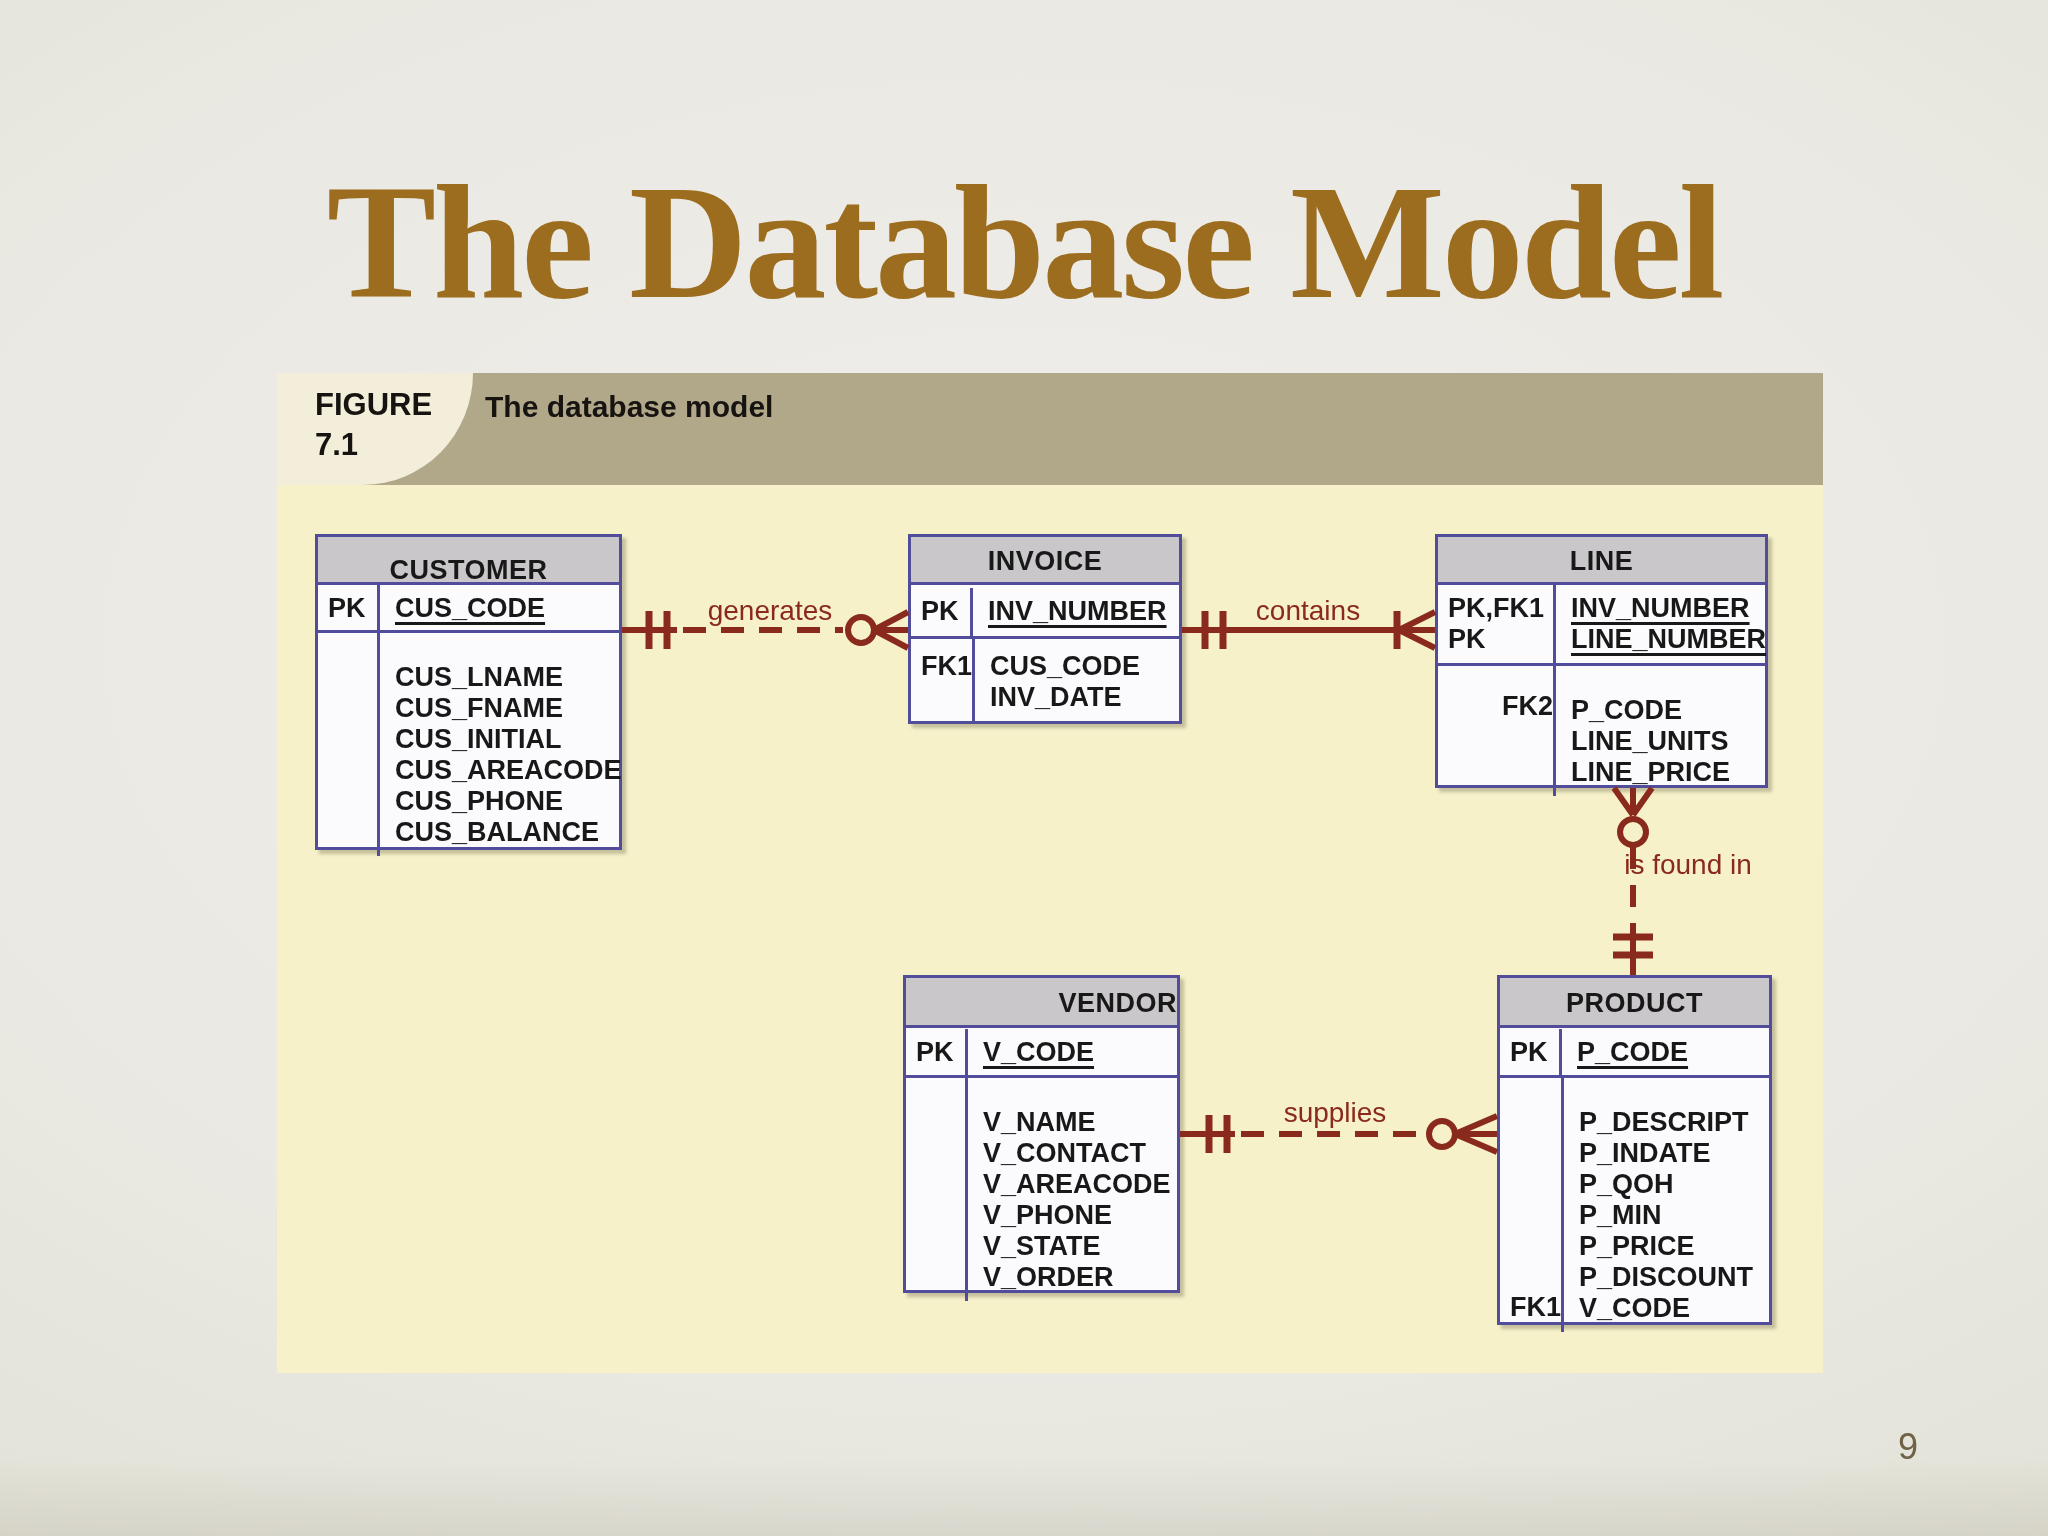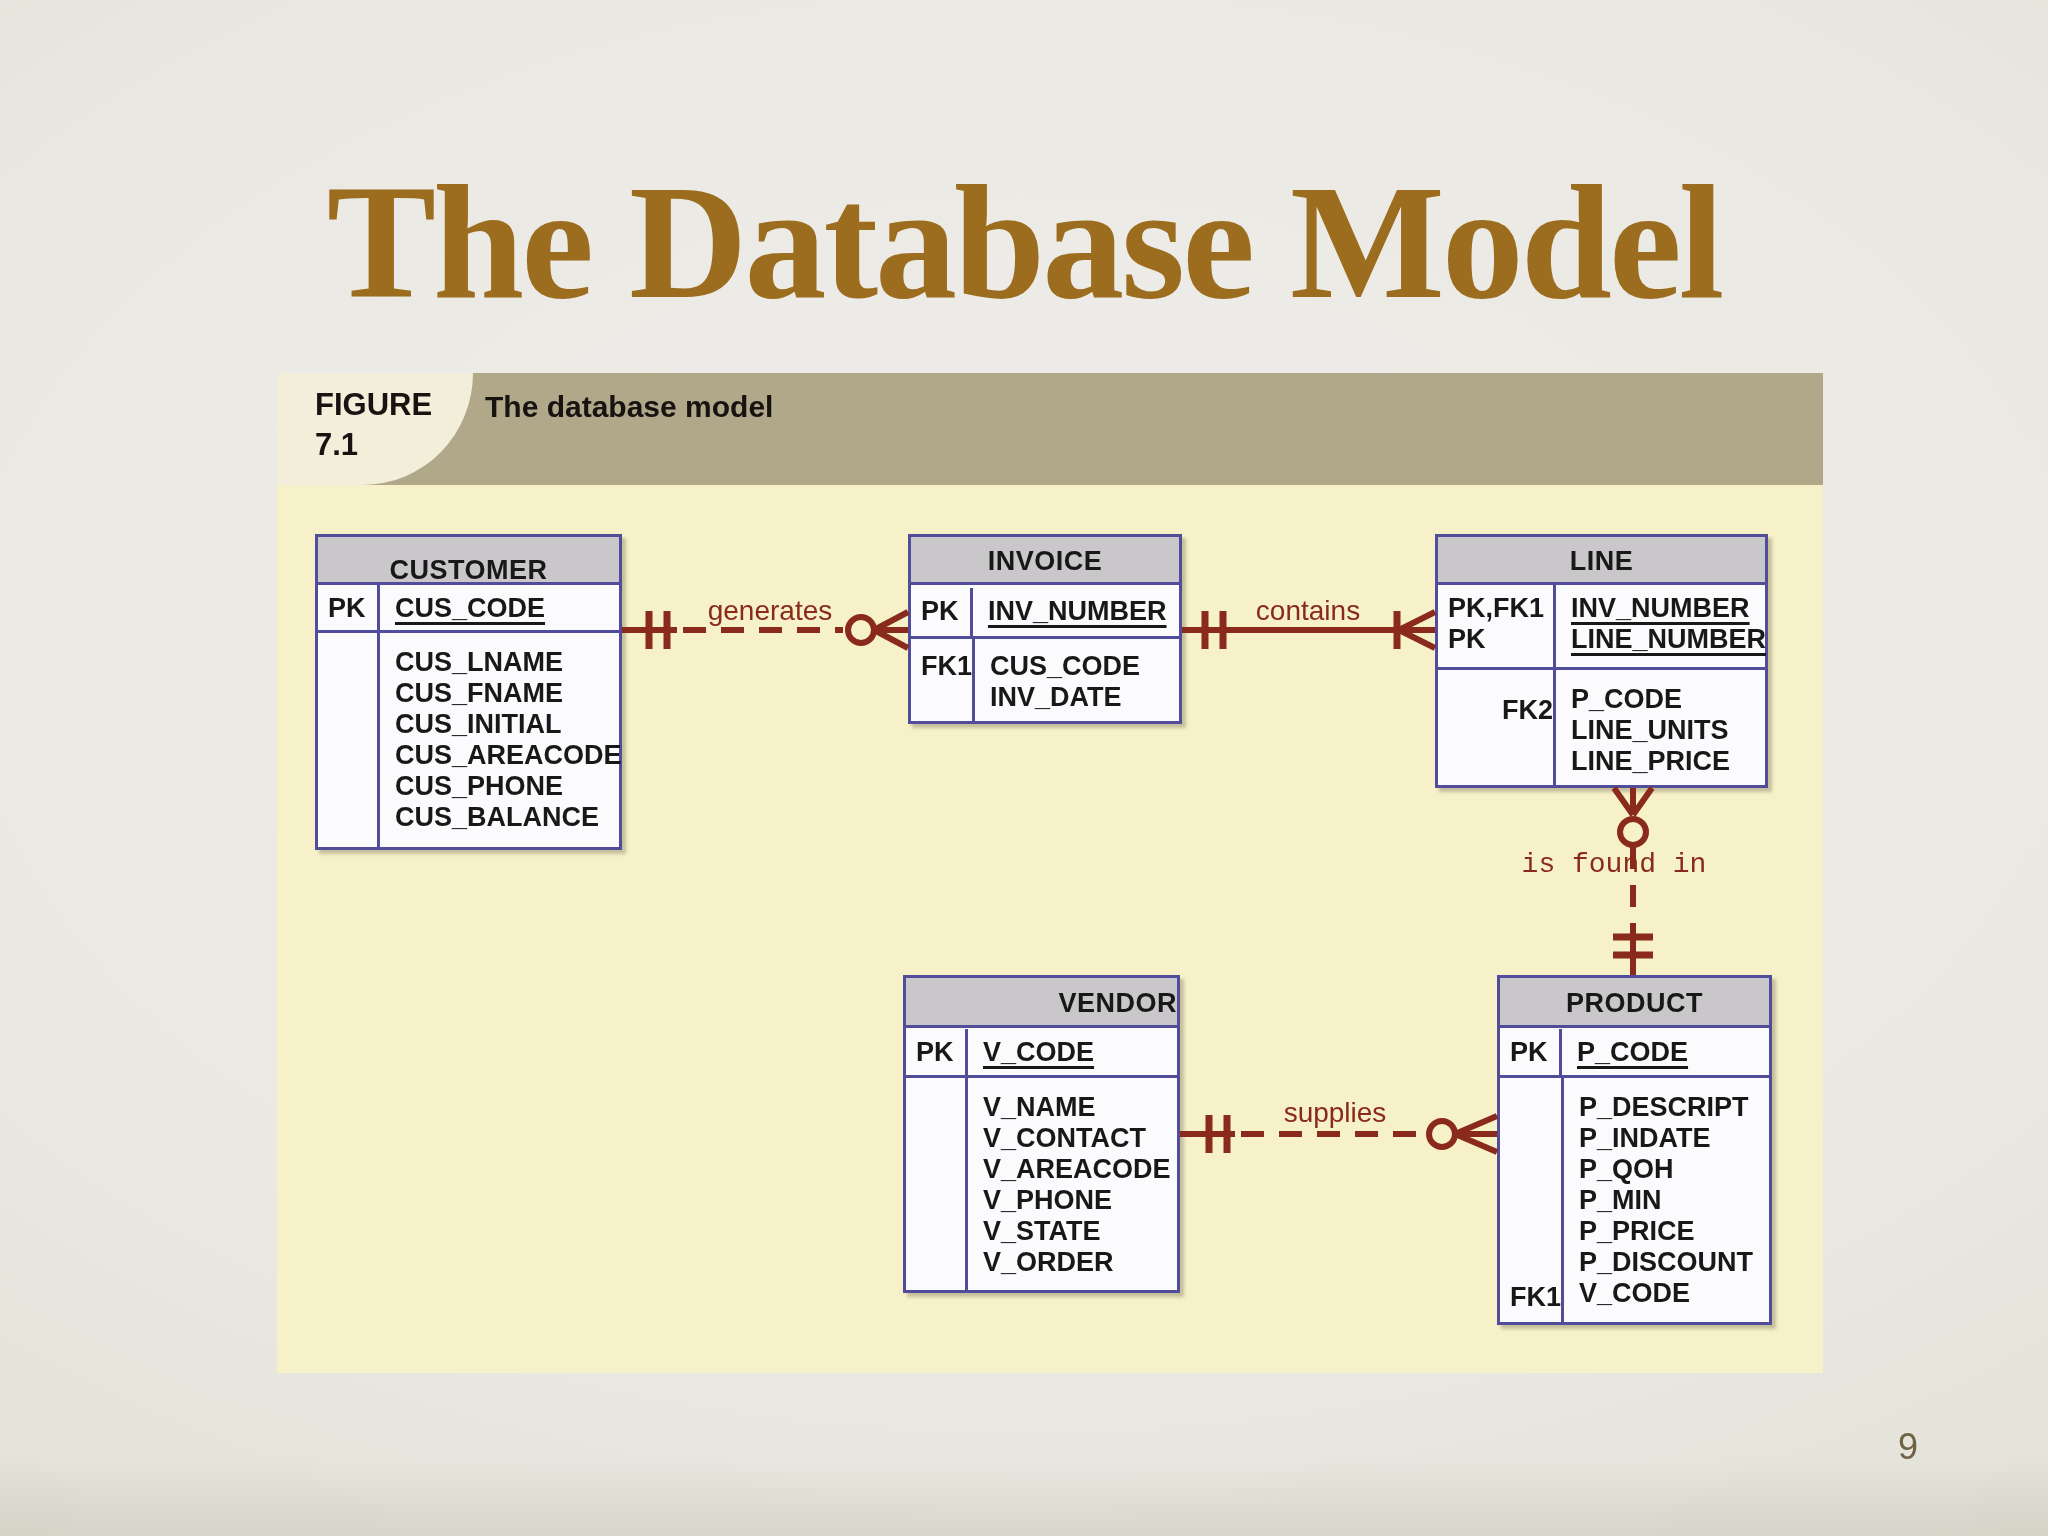--- a/index.html
+++ b/index.html
@@ -59,21 +59,21 @@
   .etable .row{display:flex;box-sizing:border-box;border-bottom:3px solid var(--table-border,#514d9b);}
   .etable .row.last{border-bottom:none;flex:1;}
   .kcol{
     flex:0 0 62px;box-sizing:border-box;
     border-right:3px solid var(--table-border,#514d9b);
     padding:8px 0 8px 10px;
   }
   .kcol.wide{flex:0 0 118px;}
   .kcol.bottom{display:flex;flex-direction:column;justify-content:flex-end;padding-bottom:9px;}
   .fcol{flex:1;box-sizing:border-box;padding:8px 0 8px 15px;}
-  .fcol.gap{padding-top:14px;}
+  .fcol.gap{padding-top:29px;}
   .fcol.gap-sm{padding-top:12px;}
   .u{text-decoration:underline;text-decoration-thickness:3px;text-underline-offset:5px;}
   
   .connectors{position:absolute;left:0;top:0;pointer-events:none;color:var(--relationship,#8a2a1c);}
   .rel-label{
     position:absolute;transform:translateX(-50%);
     color:var(--relationship,#8a2a1c);font-size:28px;white-space:nowrap;
   }
   
   .page-number{
@@ -222,19 +222,19 @@
         <path d="M903 649 H958" stroke-width="6"></path>
         <path d="M932 630 V668 M950 630 V668" stroke-width="7"></path>
         <path d="M964 649 H1148" stroke-width="6" stroke-dasharray="23 15"></path>
         <circle cx="1165" cy="649" r="13" stroke-width="6"></circle>
         <path d="M1178 649 L1220 631 M1178 649 H1220 M1178 649 L1220 667" stroke-width="6"></path>
       </g>
     </svg>
 
     <div class="rel-label" style="left:493px;top:110px;">generates</div>
     <div class="rel-label" style="left:1031px;top:110px;">contains</div>
-    <div class="rel-label" style="left:1337px;top:364px;font-family:Liberation Mono, monospace;">is found in</div>
+    <div class="rel-label" style="left:1411px;top:364px;">is found in</div>
     <div class="rel-label" style="left:1058px;top:612px;">supplies</div>
 
   </div>
 </div>
 
 <div class="page-number">9</div>
 
 </body></html>

